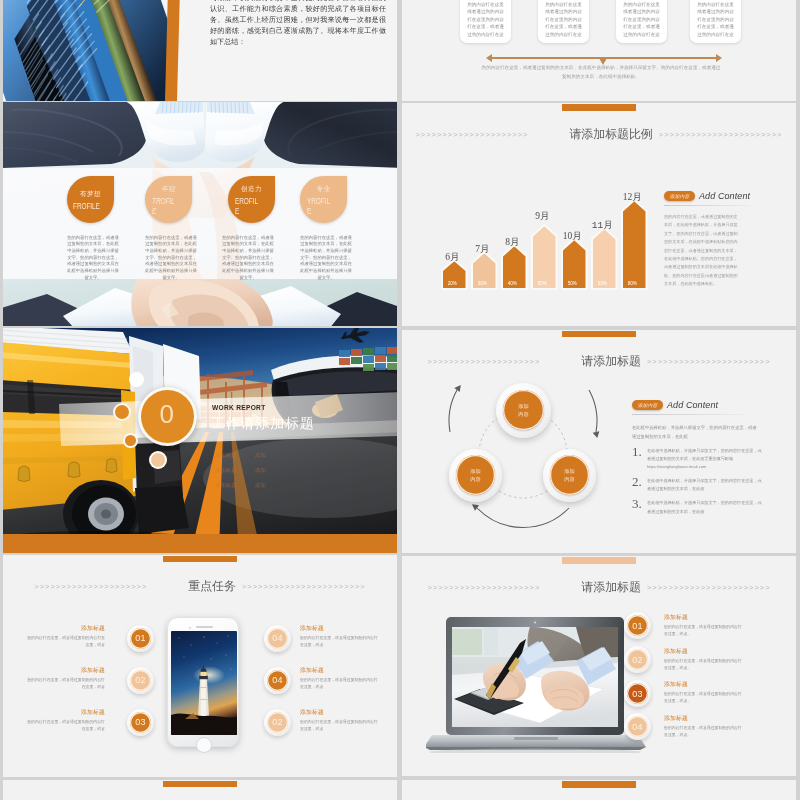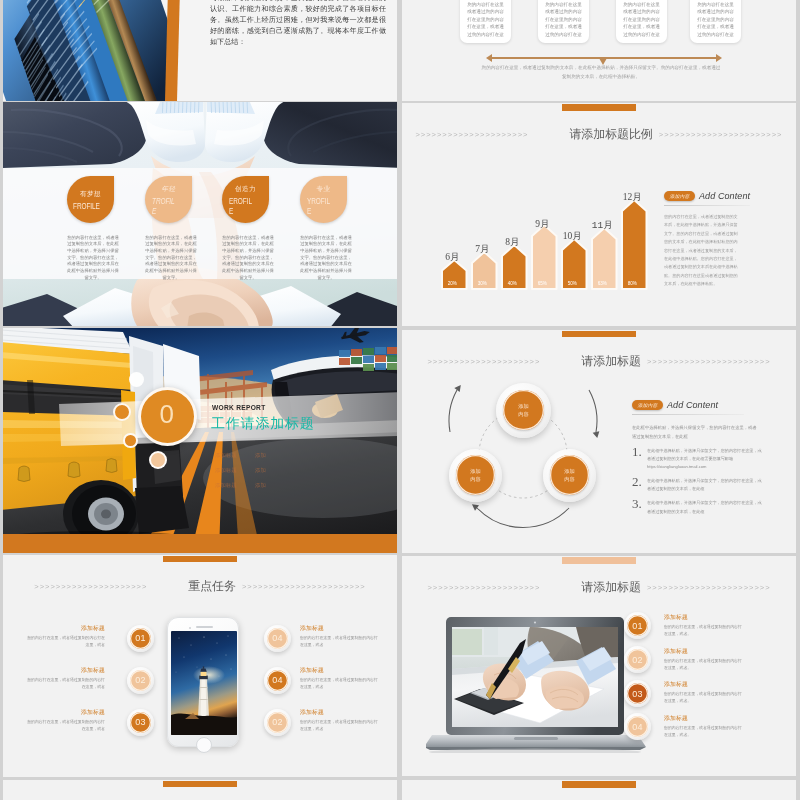--- a/index.html
+++ b/index.html
@@ -76,21 +76,21 @@
   .cov-d1 { position:absolute; left:109.5px; top:74.5px; width:18px; height:18px;
       border-radius:50%; background:#e08a24; border:2.4px solid rgba(255,255,255,.95); }
   .cov-d2 { position:absolute; left:120px; top:105px; width:14.5px; height:14.5px;
       border-radius:50%; background:#e08a24; border:2.4px solid rgba(255,255,255,.95); }
   .cov-d3 { position:absolute; left:145.5px; top:123px; width:18px; height:18px;
       border-radius:50%; background:#f3c79c; border:2.4px solid rgba(255,255,255,.95); }
   .cov-d4 { position:absolute; left:126px; top:44px; width:15px; height:15px;
       border-radius:50%; background:rgba(255,255,255,.93); }
   .cov-eyebrow { position:absolute; left:209px; top:76px; font-size:6.6px; font-weight:bold;
       color:#2c2c2c; letter-spacing:.3px; }
-  .cov-title { position:absolute; left:208px; top:87px; font-size:14px; color:#14b8a6; letter-spacing:.8px; }
+  .cov-title { position:absolute; left:208px; top:87px; font-size:14px; color:#ffffff; letter-spacing:.8px; }
   .cov-sub { position:absolute; left:212px; top:124px; width:62px;
       display:grid; grid-template-columns:40px 22px; gap:8px 0;
       font-size:5.4px; color:#c8703a; opacity:.55; }
   .cov-sub span { white-space:nowrap; }
 
   
   #s4 { left:402px; top:329.5px; width:394px; height:223px; }
   .circ { position:absolute; border-radius:50%;
      background:radial-gradient(circle at 35% 25%, #ffffff, #f4f4f4 62%, #e0e0e0 100%);
      box-shadow:0 3px 6px rgba(0,0,0,.18); display:flex; align-items:center; justify-content:center; }
@@ -427,21 +427,21 @@
     </svg>
 
     <div class="drop" style="left:64px;top:74px;background:#d2781f;">
       <span class="cn">有梦想</span>
       <span class="en">FROFILE</span>
     </div>
     <div class="drop w" style="left:142px;top:74px;background:#eeb988;font-style:italic;">
       <span class="cn">年轻</span>
       <span class="en">TROFILE</span>
     </div>
-    <div class="drop w" style="left:219px;top:74px;background:#d2781f;">
+    <div class="drop w" style="left:225px;top:74px;background:#d2781f;">
       <span class="cn">创造力</span>
       <span class="en">EROFILE</span>
     </div>
     <div class="drop w" style="left:297px;top:74px;background:#eeb988;">
       <span class="cn">专业</span>
       <span class="en">YROFILE</span>
     </div>
     <p class="dtxt" style="left:64px;top:133px;">您的内容打在这里，或者通过复制您的文本后，在此框中选择粘贴，并选择只保留文字。您的内容打在这里，或者通过复制您的文本后在此框中选择粘贴并选择只保留文字。</p>
     <p class="dtxt" style="left:142px;top:133px;">您的内容打在这里，或者通过复制您的文本后，在此框中选择粘贴，并选择只保留文字。您的内容打在这里，或者通过复制您的文本后在此框中选择粘贴并选择只保留文字。</p>
     <p class="dtxt" style="left:219px;top:133px;">您的内容打在这里，或者通过复制您的文本后，在此框中选择粘贴，并选择只保留文字。您的内容打在这里，或者通过复制您的文本后在此框中选择粘贴并选择只保留文字。</p>
@@ -464,21 +464,21 @@
           <polygon points="120,100 120,61 132.25,50 144.5,61 144.5,100" fill="#d2781f" stroke="#fdfaf6" stroke-width="2" stroke-linejoin="round"></polygon>
           <polygon points="150,100 150,50 162.25,39 174.5,50 174.5,100" fill="#f5cfae" stroke="#fdfaf6" stroke-width="2" stroke-linejoin="round"></polygon>
           <polygon points="180,100 180,22 192.25,11 204.5,22 204.5,100" fill="#d2781f" stroke="#fdfaf6" stroke-width="2" stroke-linejoin="round"></polygon>
         </svg>
         <div class="barlabel" style="left: -8px; width: 40.5px; bottom: 31px;">6月</div>
         <div class="barpct" style="left: 0px; width: 24.5px; bottom: 6px;">20%</div>
         <div class="barlabel" style="left: 22px; width: 40.5px; bottom: 39px;">7月</div>
         <div class="barpct" style="left: 30px; width: 24.5px; bottom: 6px;">30%</div>
         <div class="barlabel" style="left: 52px; width: 40.5px; bottom: 46px;">8月</div>
         <div class="barpct" style="left: 60px; width: 24.5px; bottom: 6px;">40%</div>
-        <div class="barlabel" style="left: 82px; width: 40.5px; bottom: 64px;">9月</div>
+        <div class="barlabel" style="left: 82px; width: 40.5px; bottom: 72px;">9月</div>
         <div class="barpct" style="left: 90px; width: 24.5px; bottom: 6px;">65%</div>
         <div class="barlabel" style="left: 112px; width: 40.5px; bottom: 52px;">10月</div>
         <div class="barpct" style="left: 120px; width: 24.5px; bottom: 6px;">50%</div>
         <div class="barlabel" style="left: 142px; width: 40.5px; bottom: 63px; font-family: Liberation Mono, monospace;">11月</div>
         <div class="barpct" style="left: 150px; width: 24.5px; bottom: 6px;">63%</div>
         <div class="barlabel" style="left: 172px; width: 40.5px; bottom: 91px;">12月</div>
         <div class="barpct" style="left: 180px; width: 24.5px; bottom: 6px;">80%</div>
       </div>
     <div class="rightcol">
       <div class="pillrow">

